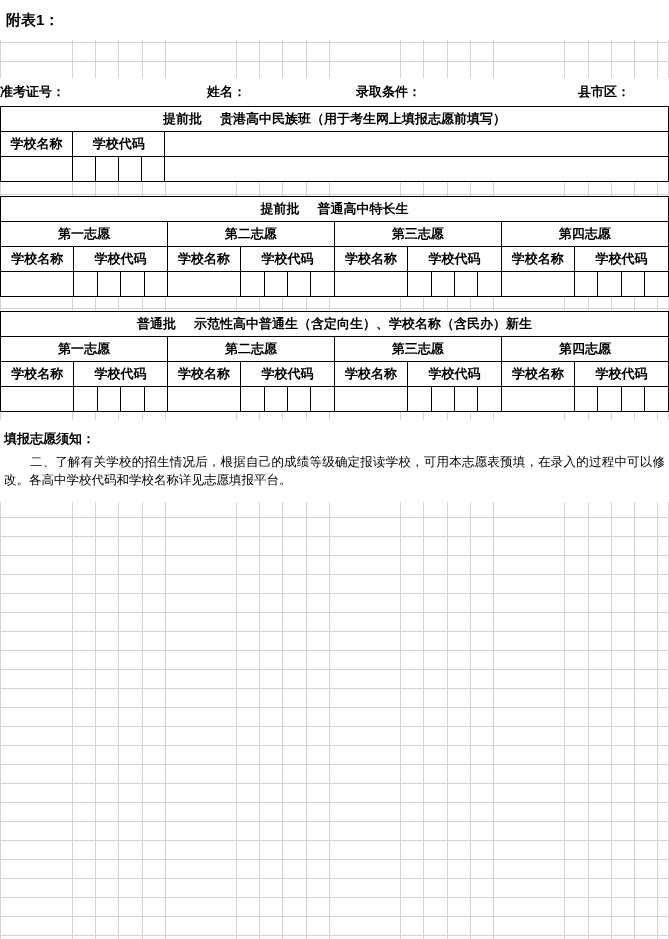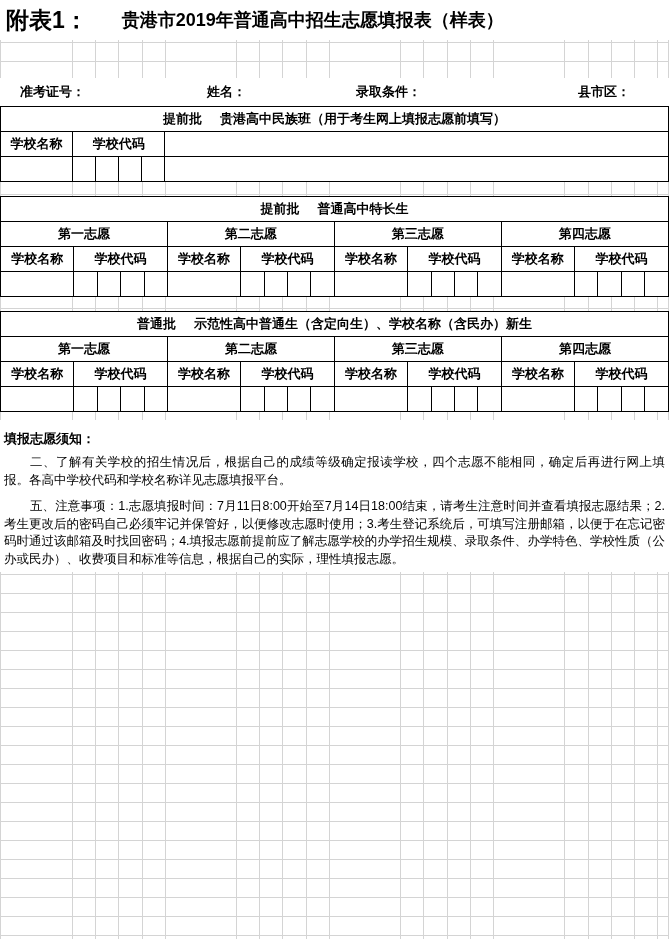--- a/index.html
+++ b/index.html
@@ -49,21 +49,21 @@
   
   .title-row {
     height: 40px;
     display: flex;
     align-items: center;
     padding-left: 6px;
     box-sizing: border-box;
     background: #ffffff;
   }
   .title-prefix {
-    font-size: 23px;
+    font-size: 15px;
     font-weight: bold;
     letter-spacing: 0px;
     white-space: nowrap;
   }
   .title-main {
     font-size: 18px;
     font-weight: bold;
     margin-left: 34px;
     white-space: nowrap;
   }
@@ -223,27 +223,26 @@
     <div class="grow" style="top: 878px;"></div>
     <div class="grow" style="top: 897px;"></div>
     <div class="grow" style="top: 916px;"></div>
     <div class="grow" style="top: 935px;"></div>
   </div>
 
 <div id="sheet">
 
   <div class="title-row">
     <span class="title-prefix">附表1：</span>
-    <span class="title-main">贵港市2019年普通高中招生志愿填报表（样表）</span>
   </div>
 
   <div class="spacer-row"></div>
 
   <div class="ident-row" id="ident-row">
-      <span class="ident-item" style="left: 20px;">准考证号：</span>
+      <span class="ident-item" style="left: 0;">准考证号：</span>
       <span class="ident-item" style="left: 207px;">姓名：</span>
       <span class="ident-item" style="left: 356px;">录取条件：</span>
       <span class="ident-item" style="left: 578px;">县市区：</span>
     </div>
 
   <div id="sections-host">
       <table class="form">
         <colgroup>
           <col style="width: 72px;">
           <col style="width: 23px;">
@@ -421,18 +420,17 @@
             <td class="blank"></td>
           </tr>
         </tbody>
       </table>
       <div class="gap-row-sm"></div>
     </div>
 
   <div class="notes">
     <div class="notes-title">填报志愿须知：</div>
     <div id="notes-host">
-        <p class="note-p">二、了解有关学校的招生情况后，根据自己的成绩等级确定报读学校，四个志愿不能相同，确定后再进行网上填报。各高中学校代码和学校名称详见志愿填报平台。</p>
-        <p class="note-p nomargin">五、注意事项：1.志愿填报时间：7月11日8:00开始至7月14日18:00结束，请考生注意时间并查看填报志愿结果；2.考生更改后的密码自己必须牢记并保管好，以便修改志愿时使用；3.考生登记系统后，可填写注册邮箱，以便于在忘记密码时通过该邮箱及时找回密码；4.填报志愿前提前应了解志愿学校的办学招生规模、录取条件、办学特色、学校性质（公办或民办）、收费项目和标准等信息，根据自己的实际，理性填报志愿。</p>
+        <p class="note-p">二、了解有关学校的招生情况后，根据自己的成绩等级确定报读学校，可用本志愿表预填，在录入的过程中可以修改。各高中学校代码和学校名称详见志愿填报平台。</p>
       </div>
   </div>
 
 </div>
 
 </body></html>

